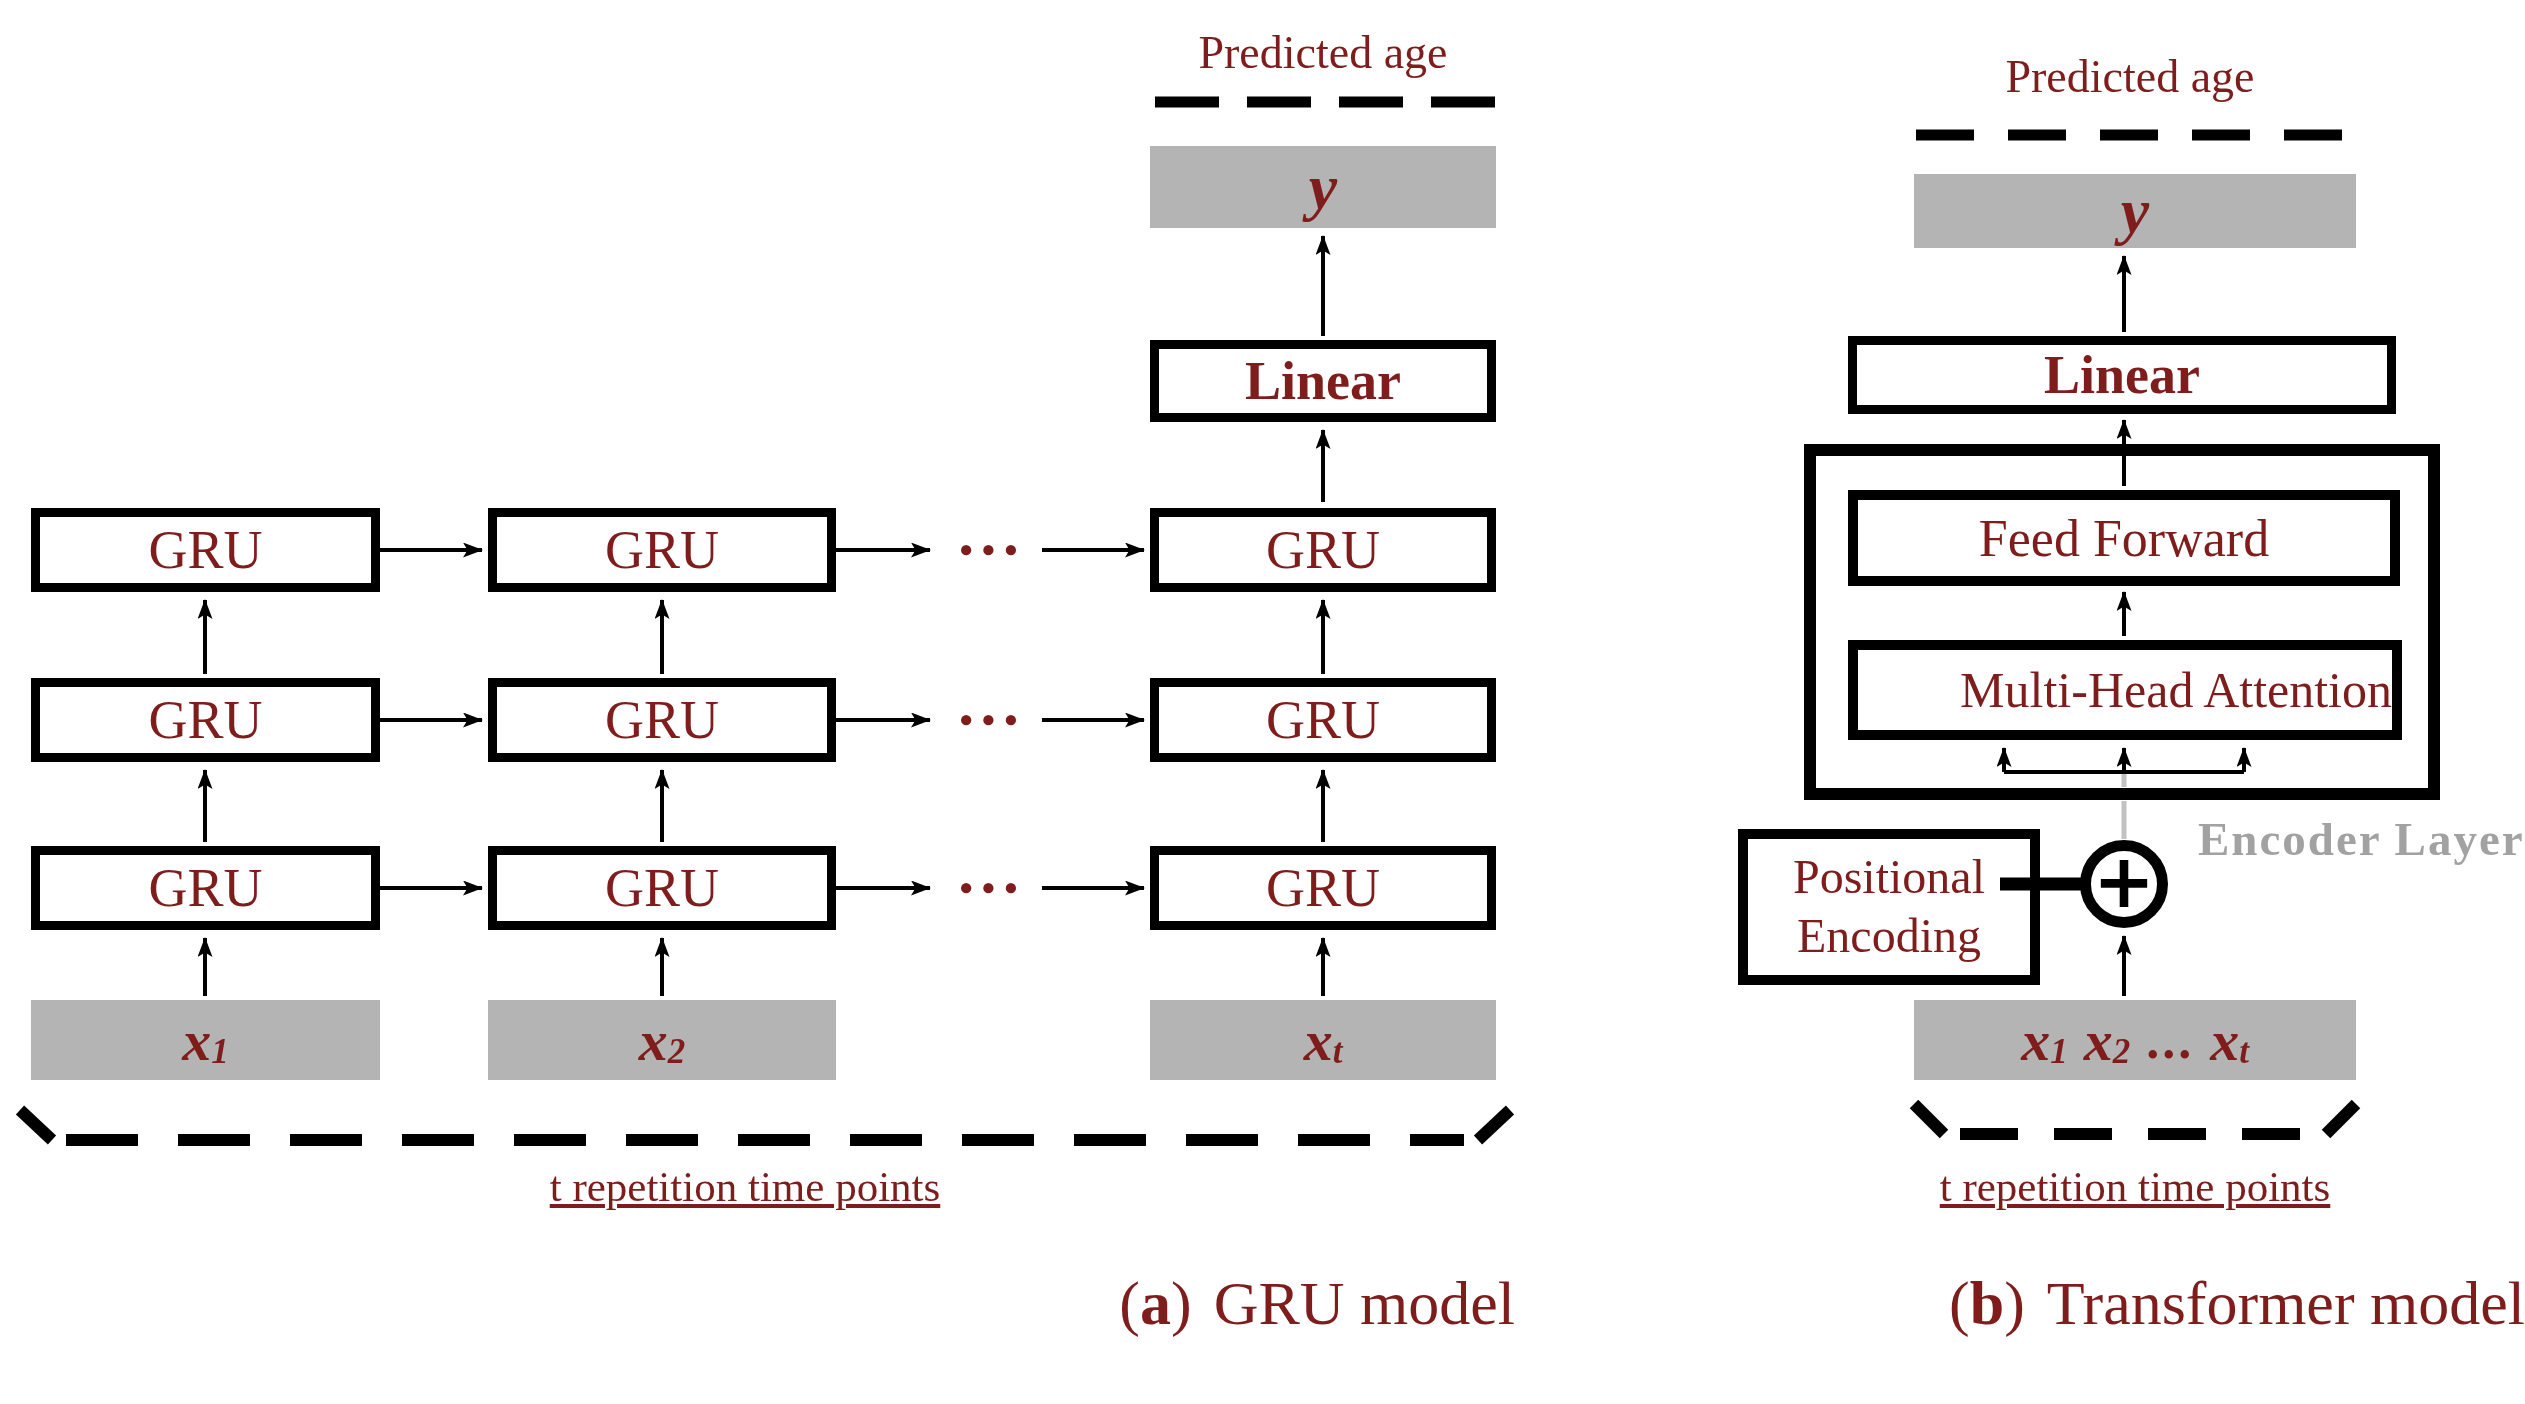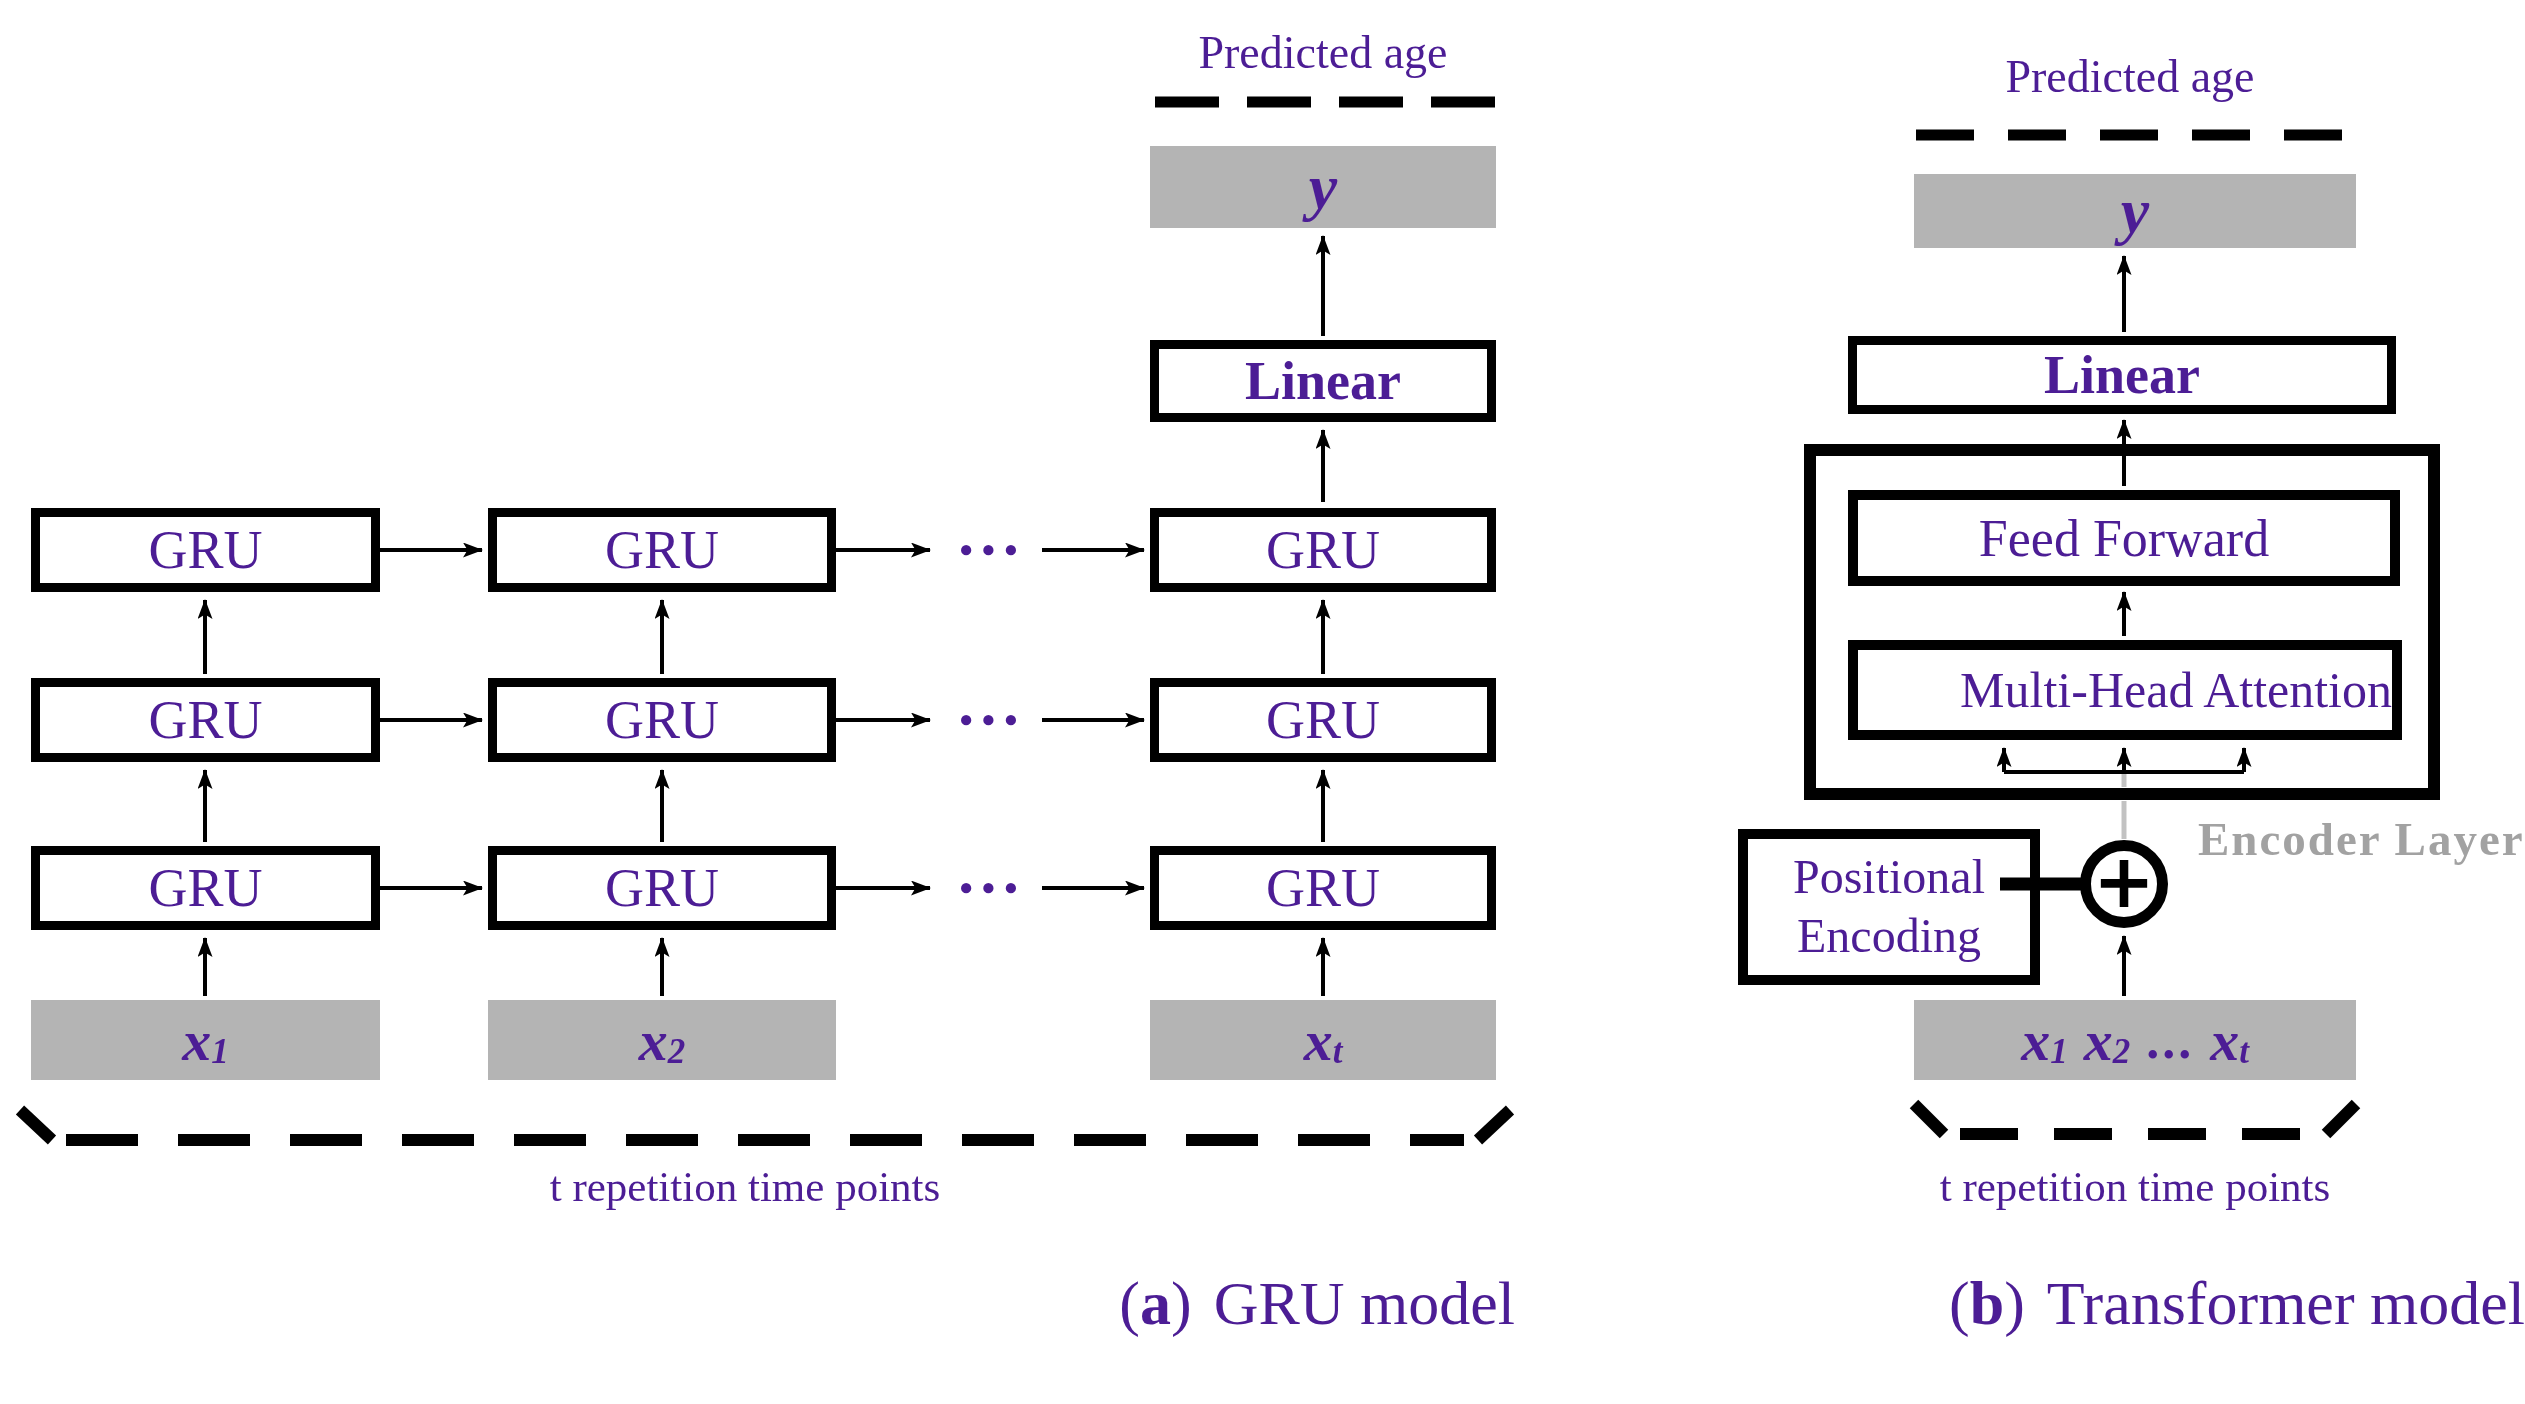--- a/index.html
+++ b/index.html
@@ -2,34 +2,34 @@
 <html><head>
 <meta charset="utf-8">
 <style>
   html,body{margin:0;padding:0;background:#ffffff;}
   #fig{position:relative;width:2525px;height:1404px;background:#ffffff;
        font-family:"Liberation Serif",serif;color:#000;overflow:hidden;}
   .box{position:absolute;box-sizing:border-box;background:#fff;border:9px solid #000;
        display:flex;align-items:center;justify-content:center;}
   .graybox{position:absolute;box-sizing:border-box;background:#b4b4b4;
        display:flex;align-items:center;justify-content:center;}
-  .lbl{font-family:"Liberation Serif",serif;color:#4c1d95;white-space:nowrap;}
+  .lbl{font-family:"Liberation Serif",serif;color:#7f1d1d;white-space:nowrap;}
   .gru-t{font-size:54px;}
   .linear-t{font-size:54px;font-weight:bold;}
   .ff-t{font-size:52px;}
   .mha-t{font-size:50px;}
   .pe-t{font-size:48px;text-align:center;line-height:1.22;}
   .pred{position:absolute;text-align:center;font-size:46px;}
   .yvar{font-style:italic;font-weight:bold;font-size:64px;}
   .xvar{font-style:italic;font-weight:bold;font-size:58px;}
   .xsub{font-style:italic;font-weight:bold;font-size:35px;position:relative;top:0.33em;}
   .dots-row{position:absolute;font-weight:bold;font-size:38px;letter-spacing:9px;
        text-align:center;line-height:40px;}
   .tokdots{font-weight:bold;font-size:52px;letter-spacing:3px;}
-  .tpoints{position:absolute;text-align:center;font-size:43px;}
+  .tpoints{position:absolute;text-align:center;font-size:43px;text-decoration:underline;}
   .caption{position:absolute;text-align:right;font-size:62px;}
   .caption .letter{font-weight:bold;}
   .caption .cap-label{margin-left:22px;}
   .enc-outer{border-width:12px;}
   .inner10{border-width:10px;}
   .enc-label{position:absolute;font-size:47px;font-weight:bold;color:#a2a2a2;letter-spacing:2px;}
   .plus-circle{position:absolute;box-sizing:border-box;border:11px solid #000;border-radius:50%;
        background:#fff;display:flex;align-items:center;justify-content:center;}
   .plus-glyph{font-family:"DejaVu Sans",sans-serif;font-weight:bold;font-size:74px;line-height:1;
        position:relative;top:-3px;}

